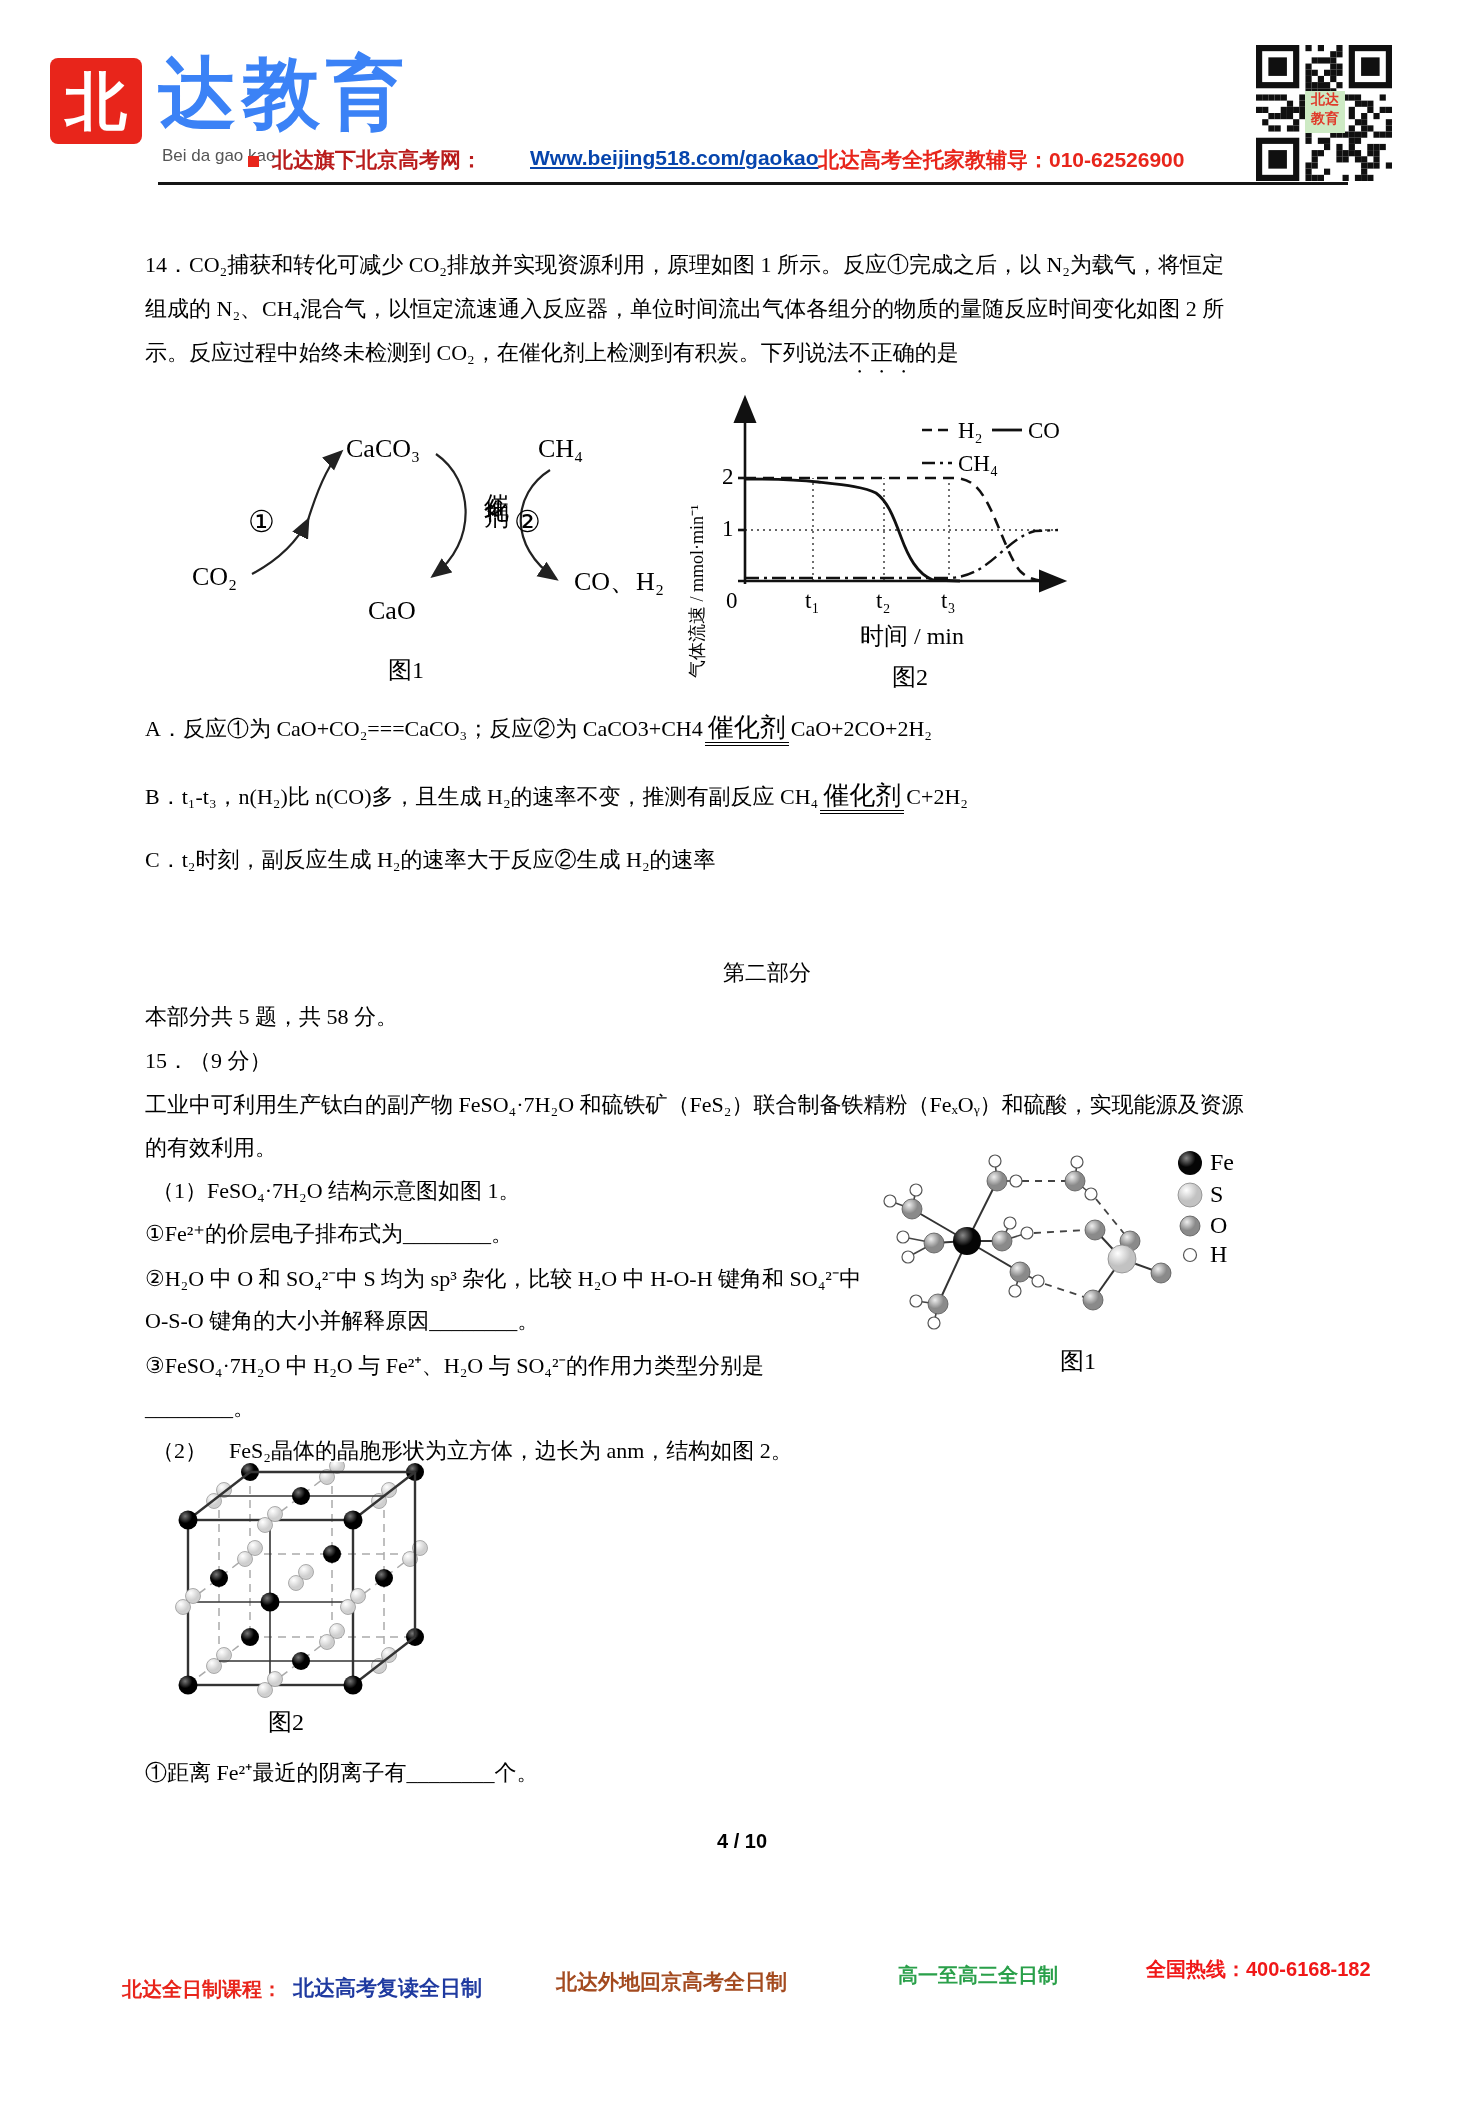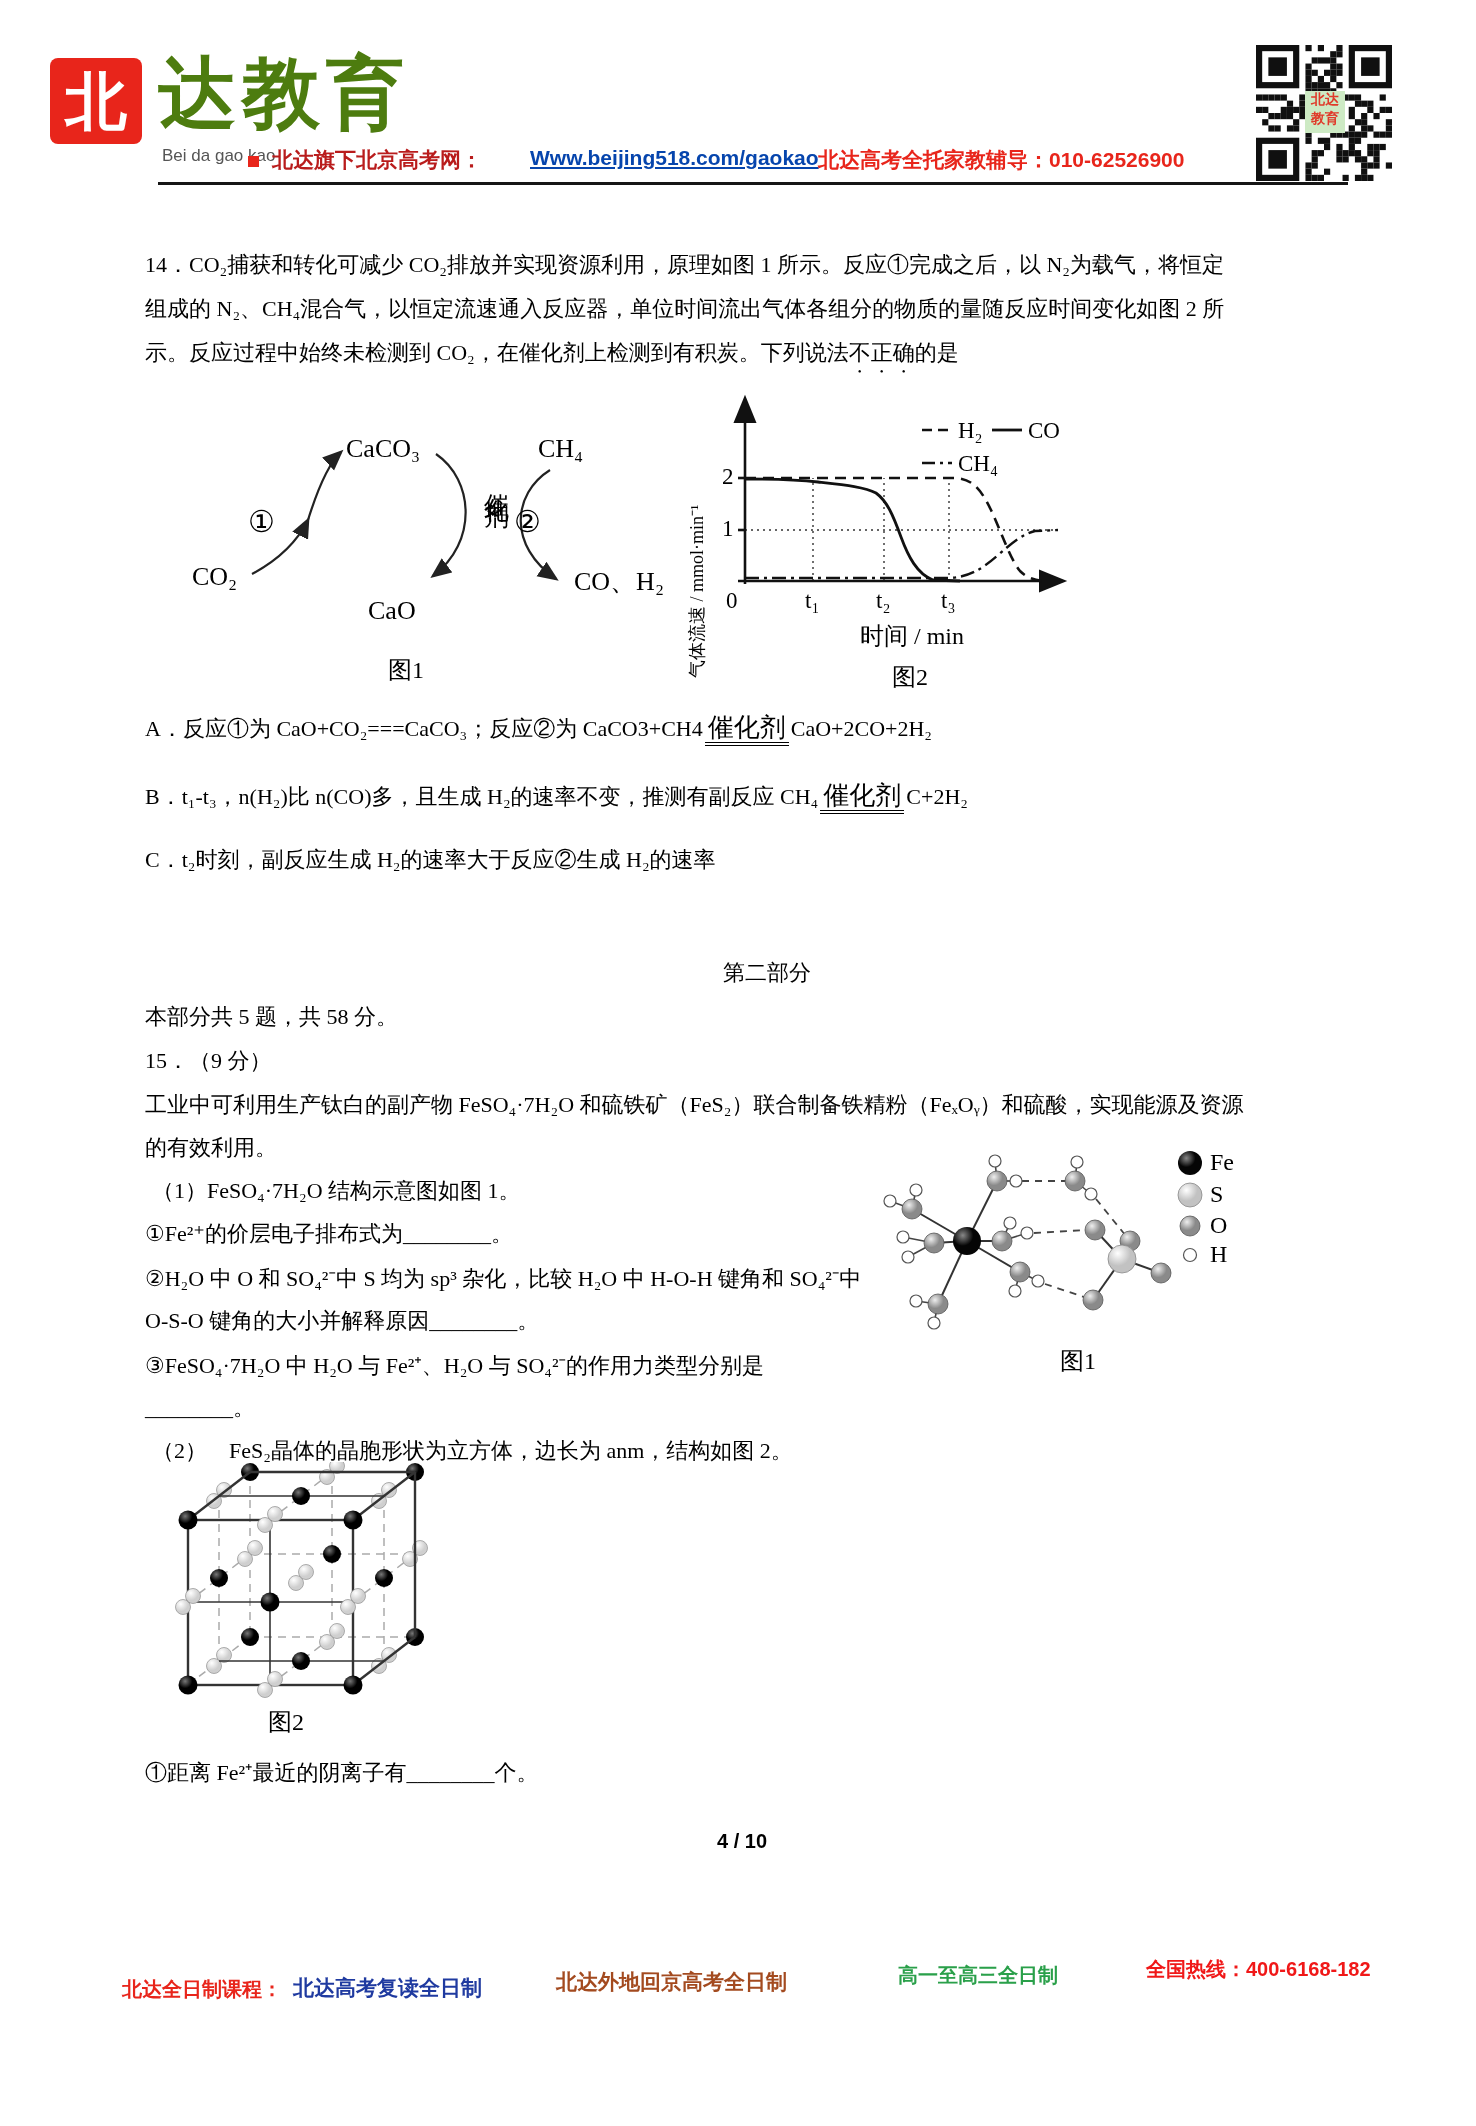--- a/index.html
+++ b/index.html
@@ -4,21 +4,21 @@
 <style>
   html,body{margin:0;padding:0;background:#888;}
   .page{position:relative;width:1476px;height:2126px;background:#fff;margin:0 auto;
         font-family:"Liberation Serif",serif;color:#000;overflow:hidden;}
   .abs{position:absolute;white-space:nowrap;}
   .t{font-size:22px;}
   .cap{font-size:24px;}
   
   .seal{left:50px;top:58px;width:92px;height:86px;background:#e8251b;border-radius:8px;
         color:#fff;font-weight:bold;font-size:62px;text-align:center;line-height:88px;}
-  .brand{left:158px;top:42px;font-size:78px;color:#4d7c0f;font-weight:bold;letter-spacing:6px;}
+  .brand{left:158px;top:42px;font-size:78px;color:#3b82f6;font-weight:bold;letter-spacing:6px;}
   .pinyin{left:122px;top:146px;font-size:17px;color:#555;font-family:"Liberation Sans",sans-serif;margin-left:40px;}
   .pinsq{left:248px;top:156px;width:11px;height:11px;background:#e8251b;}
   .hsite{left:272px;top:146px;font-size:21px;color:#b91c1c;font-weight:bold;font-family:"Liberation Sans",sans-serif;}
   .hurl{left:530px;top:146px;font-size:21px;color:#0645ad;font-weight:bold;text-decoration:underline;
         font-family:"Liberation Sans",sans-serif;cursor:pointer;}
   .hphone{left:818px;top:146px;font-size:21px;color:#e8251b;font-weight:bold;font-family:"Liberation Sans",sans-serif;}
   .rule{left:158px;top:182px;width:1190px;height:3px;background:#151515;}
   .qr{left:1256px;top:44px;width:136px;height:138px;}
   .qrlabel{position:absolute;left:49px;top:47px;width:40px;height:42px;background:#cdeac4;
            color:#e03a2a;font-size:14px;font-weight:bold;line-height:1.35;text-align:center;

